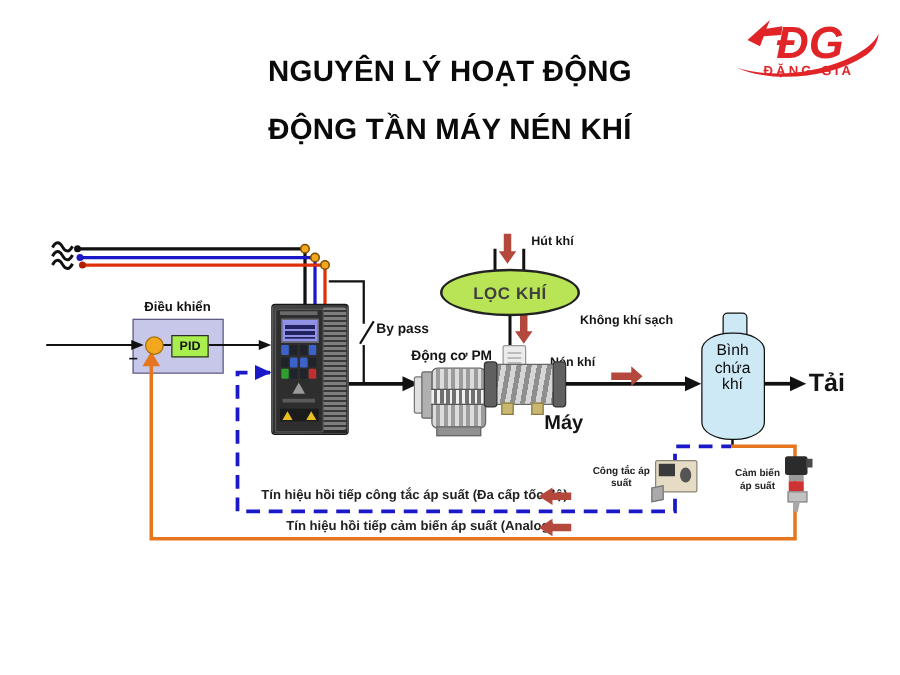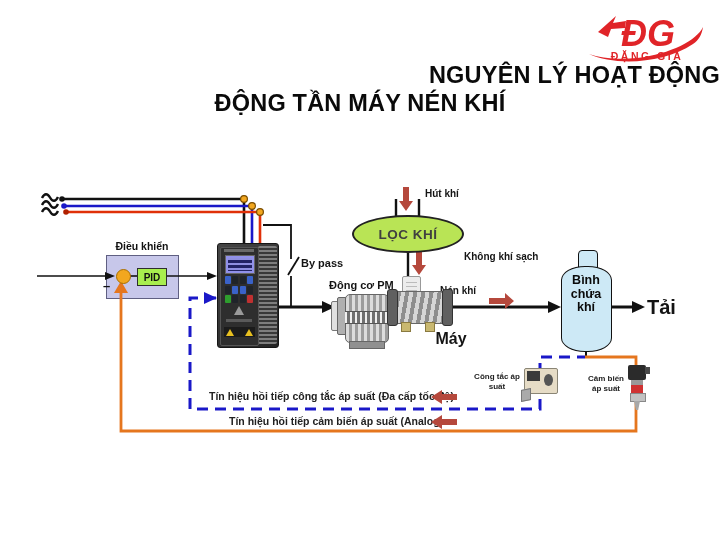--- a/index.html
+++ b/index.html
@@ -22,21 +22,21 @@
   
   .filter-ellipse{position:absolute;left:352px;top:215px;width:108px;height:34px;border-radius:50%;
                   background:#b9e455;border:2px solid #222;z-index:2;
                   display:flex;align-items:center;justify-content:center;}
   .filter-ellipse span{font-size:13.5px;font-weight:bold;letter-spacing:.5px;color:#404040;}
   
   .tank{position:absolute;left:561px;top:250px;width:52px;height:101px;z-index:2;}
   .t-cap{position:absolute;left:17px;top:0;width:18px;height:19px;background:#cde9f6;border:1.5px solid #111;border-radius:4px 4px 0 0;}
   .t-body{position:absolute;left:0;top:16px;width:49px;height:84px;background:#cde9f6;border:1.5px solid #111;
           border-radius:24px/14px;}
-  .t-label{position:absolute;left:4px;top:24px;width:42px;text-align:center;font-size:12.5px;font-weight:bold;
+  .t-label{position:absolute;left:4px;top:24px;width:42px;text-align:center;font-size:12.5px;font-weight:normal;
            line-height:13.5px;color:#0a0a0a;}
   
   .vfd{position:absolute;left:217px;top:243px;width:62px;height:105px;z-index:3;}
   .vfd-body{position:absolute;inset:0;background:linear-gradient(135deg,#454545,#232323);border:1px solid #161616;border-radius:3px;}
   .vfd-fins{position:absolute;right:2px;top:3px;width:19px;height:98px;border-radius:2px;
             background:repeating-linear-gradient(180deg,#7e7e7e 0 2px,#383838 2px 4px);}
   .vfd-face{position:absolute;left:3px;top:4px;width:37px;height:97px;background:#2e2e2e;border:1px solid #555;border-radius:2px;}
   .vfd-brand{position:absolute;left:3px;top:1px;width:30px;height:3px;background:#6a6a6a;}
   .vfd-screen{position:absolute;left:4px;top:7px;width:28px;height:17px;background:#9191ea;border:1px solid #666;}
   .vfd-screen-inner{position:absolute;inset:2px;background:repeating-linear-gradient(180deg,#8f8fe0 0 2px,#232364 2px 5px);}
@@ -86,21 +86,21 @@
   
   .logo{position:absolute;left:585px;top:8px;width:120px;height:62px;z-index:4;}
   svg{display:block;}
   #lines{position:absolute;left:0;top:0;z-index:1;pointer-events:none;}
 </style>
 </head>
 <body>
 
 <div id="stage">
 
-  <div class="title-line" style="top:62px;text-align:right;">NGUYÊN LÝ HOẠT ĐỘNG</div>
+  <div class="title-line" style="top:44px;">NGUYÊN LÝ HOẠT ĐỘNG</div>
   <div class="title-line" style="top:90px;">ĐỘNG TẦN MÁY NÉN KHÍ</div>
 
   <div class="logo">
     <svg width="120" height="62" viewBox="0 0 120 62">
       <path d="M4,46 C30,58 78,56 108,36 C114,32 117,26 118,19 C112,32 86,46 52,50 C33,52 15,50 4,46 Z" fill="#e02428"></path>
       <polygon points="13,24 31,8 28,15 41,13 40,20 26,21 23,29" fill="#e02428"></polygon>
       <text x="36" y="38" font-family="Liberation Sans, sans-serif" font-size="36" font-weight="bold" font-style="italic" fill="#e02428">ĐG</text>
       <text x="62" y="52" font-family="Liberation Sans, sans-serif" font-size="10.5" font-weight="bold" letter-spacing="2.5" fill="#e02428" text-anchor="middle">ĐẶNG GIA</text>
     </svg>
   </div>

